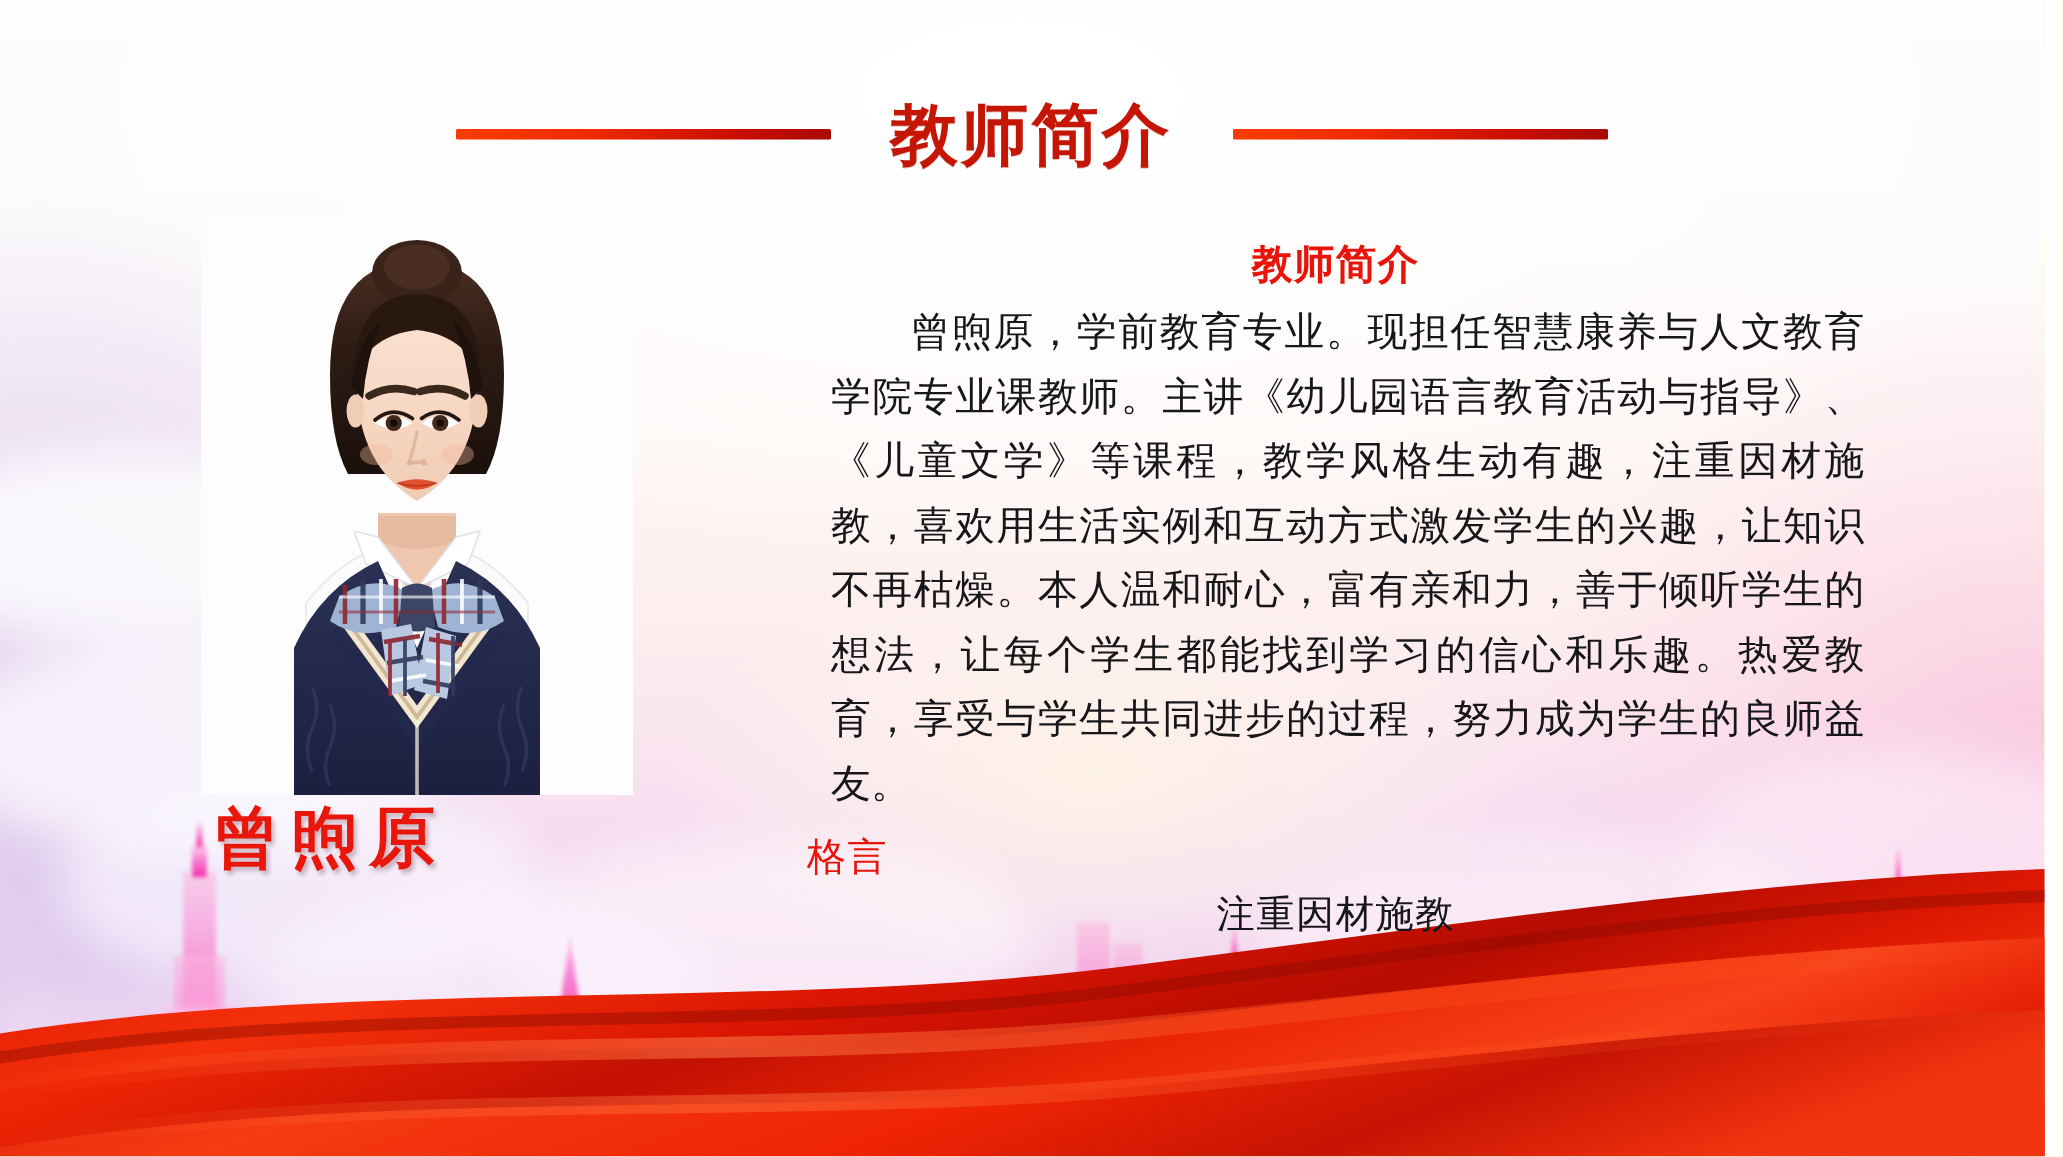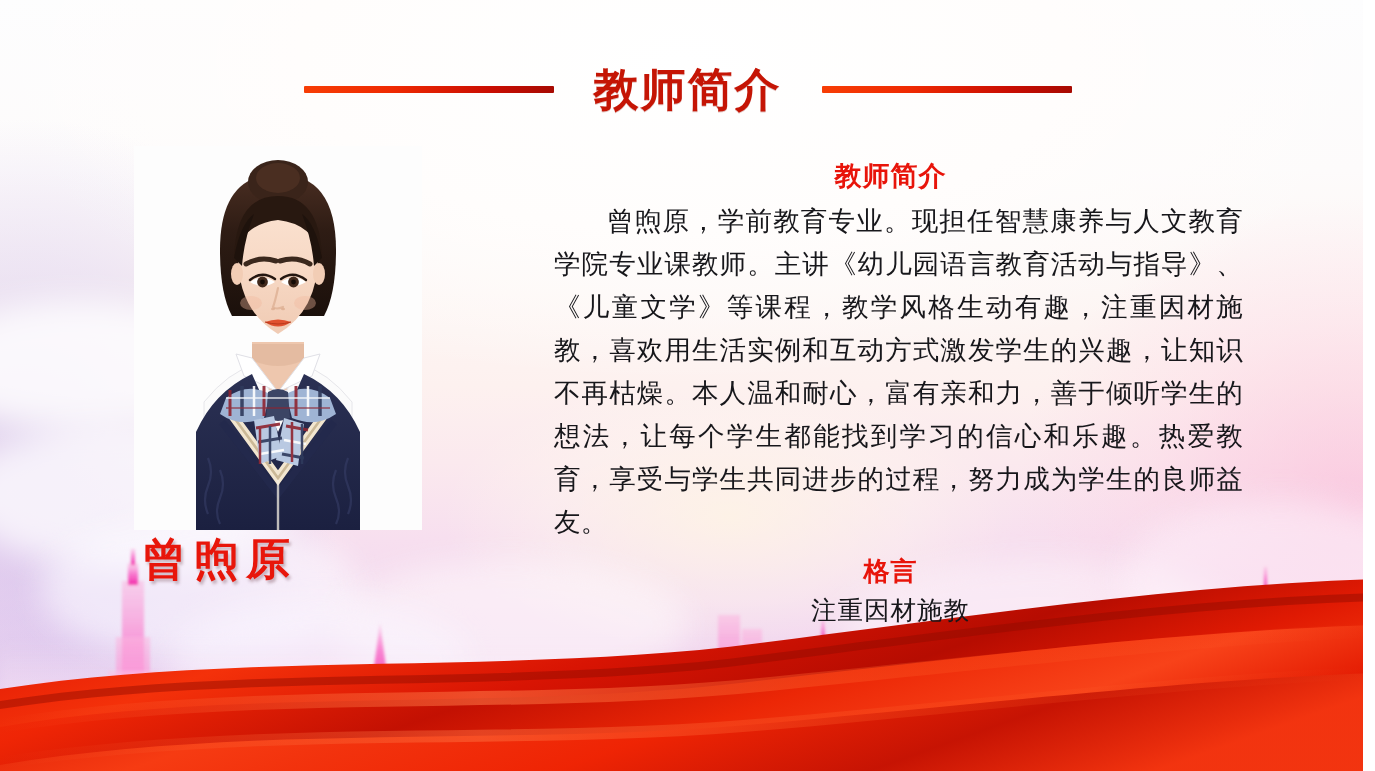--- a/index.html
+++ b/index.html
@@ -173,23 +173,23 @@
     color: #17171b;
     line-height: 1.62;
     text-align: justify;
     text-align-last: left;
     text-indent: 53px;
     letter-spacing: 0.2px;
     margin-left: 16px;
   }
   .motto-heading {
     margin-top: 10px;
-    text-align: center;
+    text-align: left;
     font-size: 26px;
-    font-weight: 700;
+    font-weight: 400;
     color: #e8140a;
     letter-spacing: 1px;
   }
   .motto-text {
     margin-top: 2px;
     text-align: center;
     font-size: 25.5px;
     color: #17171b;
     letter-spacing: 1px;
     line-height: 1.5;

